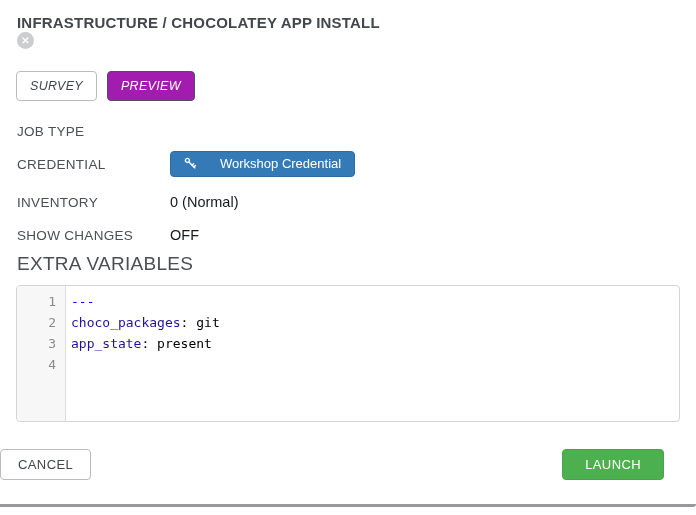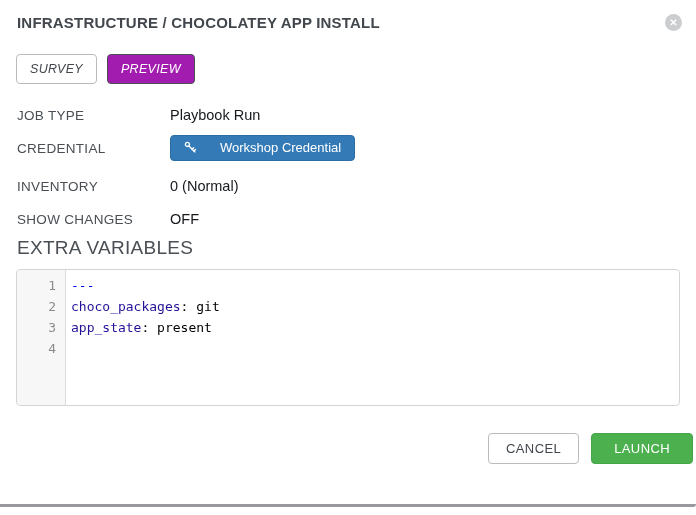--- a/index.html
+++ b/index.html
@@ -5,21 +5,21 @@
   html,body{margin:0;padding:0;background:#fff;}
   body{
     width:696px;height:515px;position:relative;overflow:hidden;
     font-family:"Liberation Sans",sans-serif;
     -webkit-font-smoothing:antialiased;
     color:#40464b;
   }
   .modal{position:relative;width:100%;height:100%;}
 
   
-  .modal-header{display:flex;align-items:flex-start;justify-content:space-between;padding:14px 14px 0 17px;}
+  .modal-header{display:flex;align-items:flex-start;justify-content:space-between;padding:14px 14px 0 17px;flex-direction:column;}
   .modal-title{font-size:15px;font-weight:700;letter-spacing:.2px;color:#41474d;margin:0;line-height:18px;}
   .close-btn{border:none;background:transparent;padding:0;margin-top:0;cursor:pointer;}
   .close-circle{display:flex;align-items:center;justify-content:center;width:17px;height:17px;border-radius:50%;background:#cbcdce;color:#fff;font-size:10px;font-weight:700;line-height:1;}
 
   
   .tabs{display:flex;gap:10px;margin:22px 0 0 16px;}
   .tab{font-family:"Liberation Sans",sans-serif;font-size:12.5px;letter-spacing:.3px;padding:7px 13px;border-radius:4px;cursor:pointer;line-height:14px;font-style:italic;}
   .tab-inactive{background:#fff;border:1px solid #b9bcbe;color:#41474d;}
   .tab-active{background:#a21caf;border:1px solid #4b5156;color:#fff;}
 
@@ -48,21 +48,21 @@
   .gutter-bg{position:absolute;left:0;top:0;bottom:0;width:48px;background:#f7f7f7;border-right:1px solid #dcdcdc;border-radius:3px 0 0 3px;}
   .code-lines{position:relative;padding-top:5px;}
   .line{display:flex;}
   .ln{flex:0 0 48px;width:48px;box-sizing:border-box;text-align:right;padding-right:9px;color:#8b8b8b;}
   .code{padding-left:6px;white-space:pre;color:#000;}
   .tok-sep{color:#0000ee;}
   .tok-key{color:#221199;}
   .tok-plain{color:#000000;}
 
   
-  .footer{display:flex;justify-content:flex-end;gap:12px;margin-top:27px;padding-right:3px;}
+  .footer{display:flex;justify-content:space-between;gap:24px;margin-top:27px;padding-right:32px;}
   .btn{font-family:"Liberation Sans",sans-serif;font-size:13px;letter-spacing:.4px;height:31px;border-radius:4px;cursor:pointer;line-height:29px;padding:0 17px;box-sizing:border-box;}
   .btn-cancel{background:#fff;border:1px solid #b9bcbe;color:#41474d;}
   .btn-launch{background:#4cb04f;border:1px solid #46a549;color:#fff;padding:0 22px;}
 
   
   .window-bottom{position:absolute;left:0;top:504px;width:696px;height:3px;background:#97999c;border-radius:0 0 9px 0;}
 </style>
 </head>
 <body>
 
@@ -77,21 +77,20 @@
 
   <div class="tabs">
     <button class="tab tab-inactive">SURVEY</button>
     <button class="tab tab-active">PREVIEW</button>
   </div>
 
   <div class="fields">
 
     <div class="field-row row-jobtype">
       <div class="field-label">JOB TYPE</div>
-      <div class="field-value">Playbook Run</div>
     </div>
 
     <div class="field-row row-credential">
       <div class="field-label">CREDENTIAL</div>
       <div class="field-value">
         <button class="cred-badge">
           <span>
             <svg width="13" height="13" viewBox="0 0 16 16" fill="none" stroke="#ffffff" stroke-width="1.7" stroke-linecap="round">
               <circle cx="4.2" cy="4.2" r="2.5"></circle>
               <path d="M6.1 6.1 L13.4 13.4"></path>

